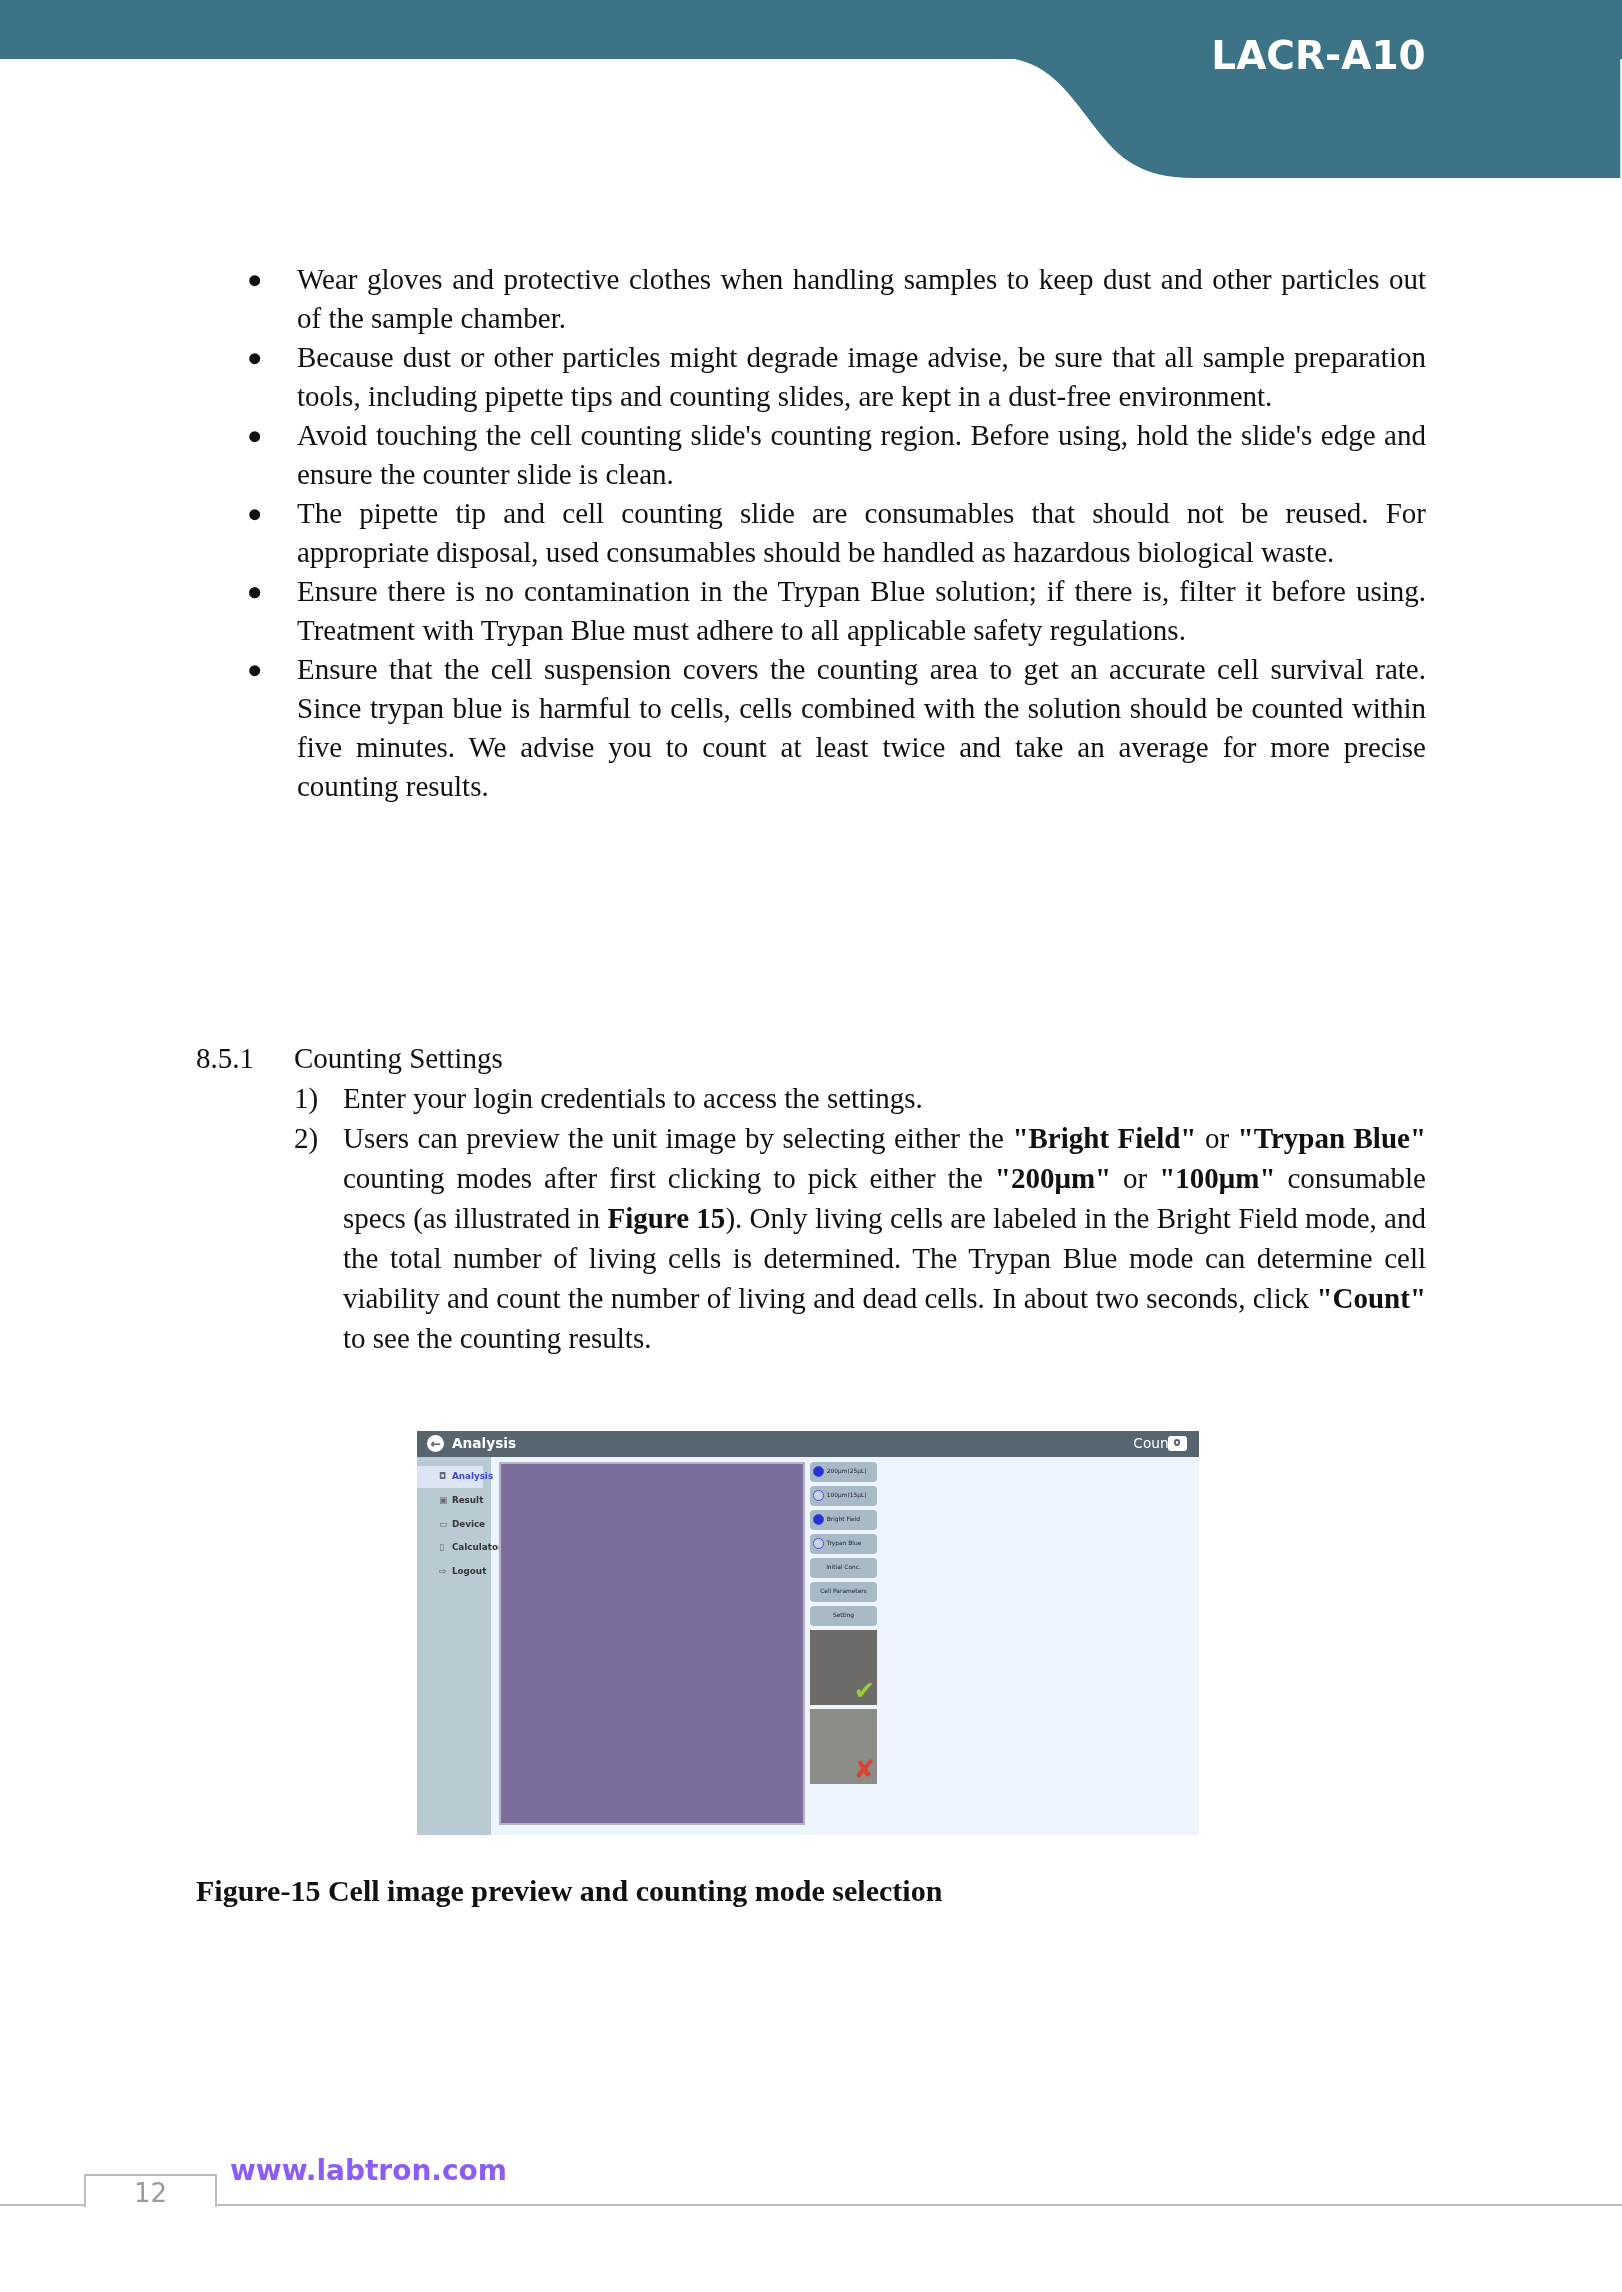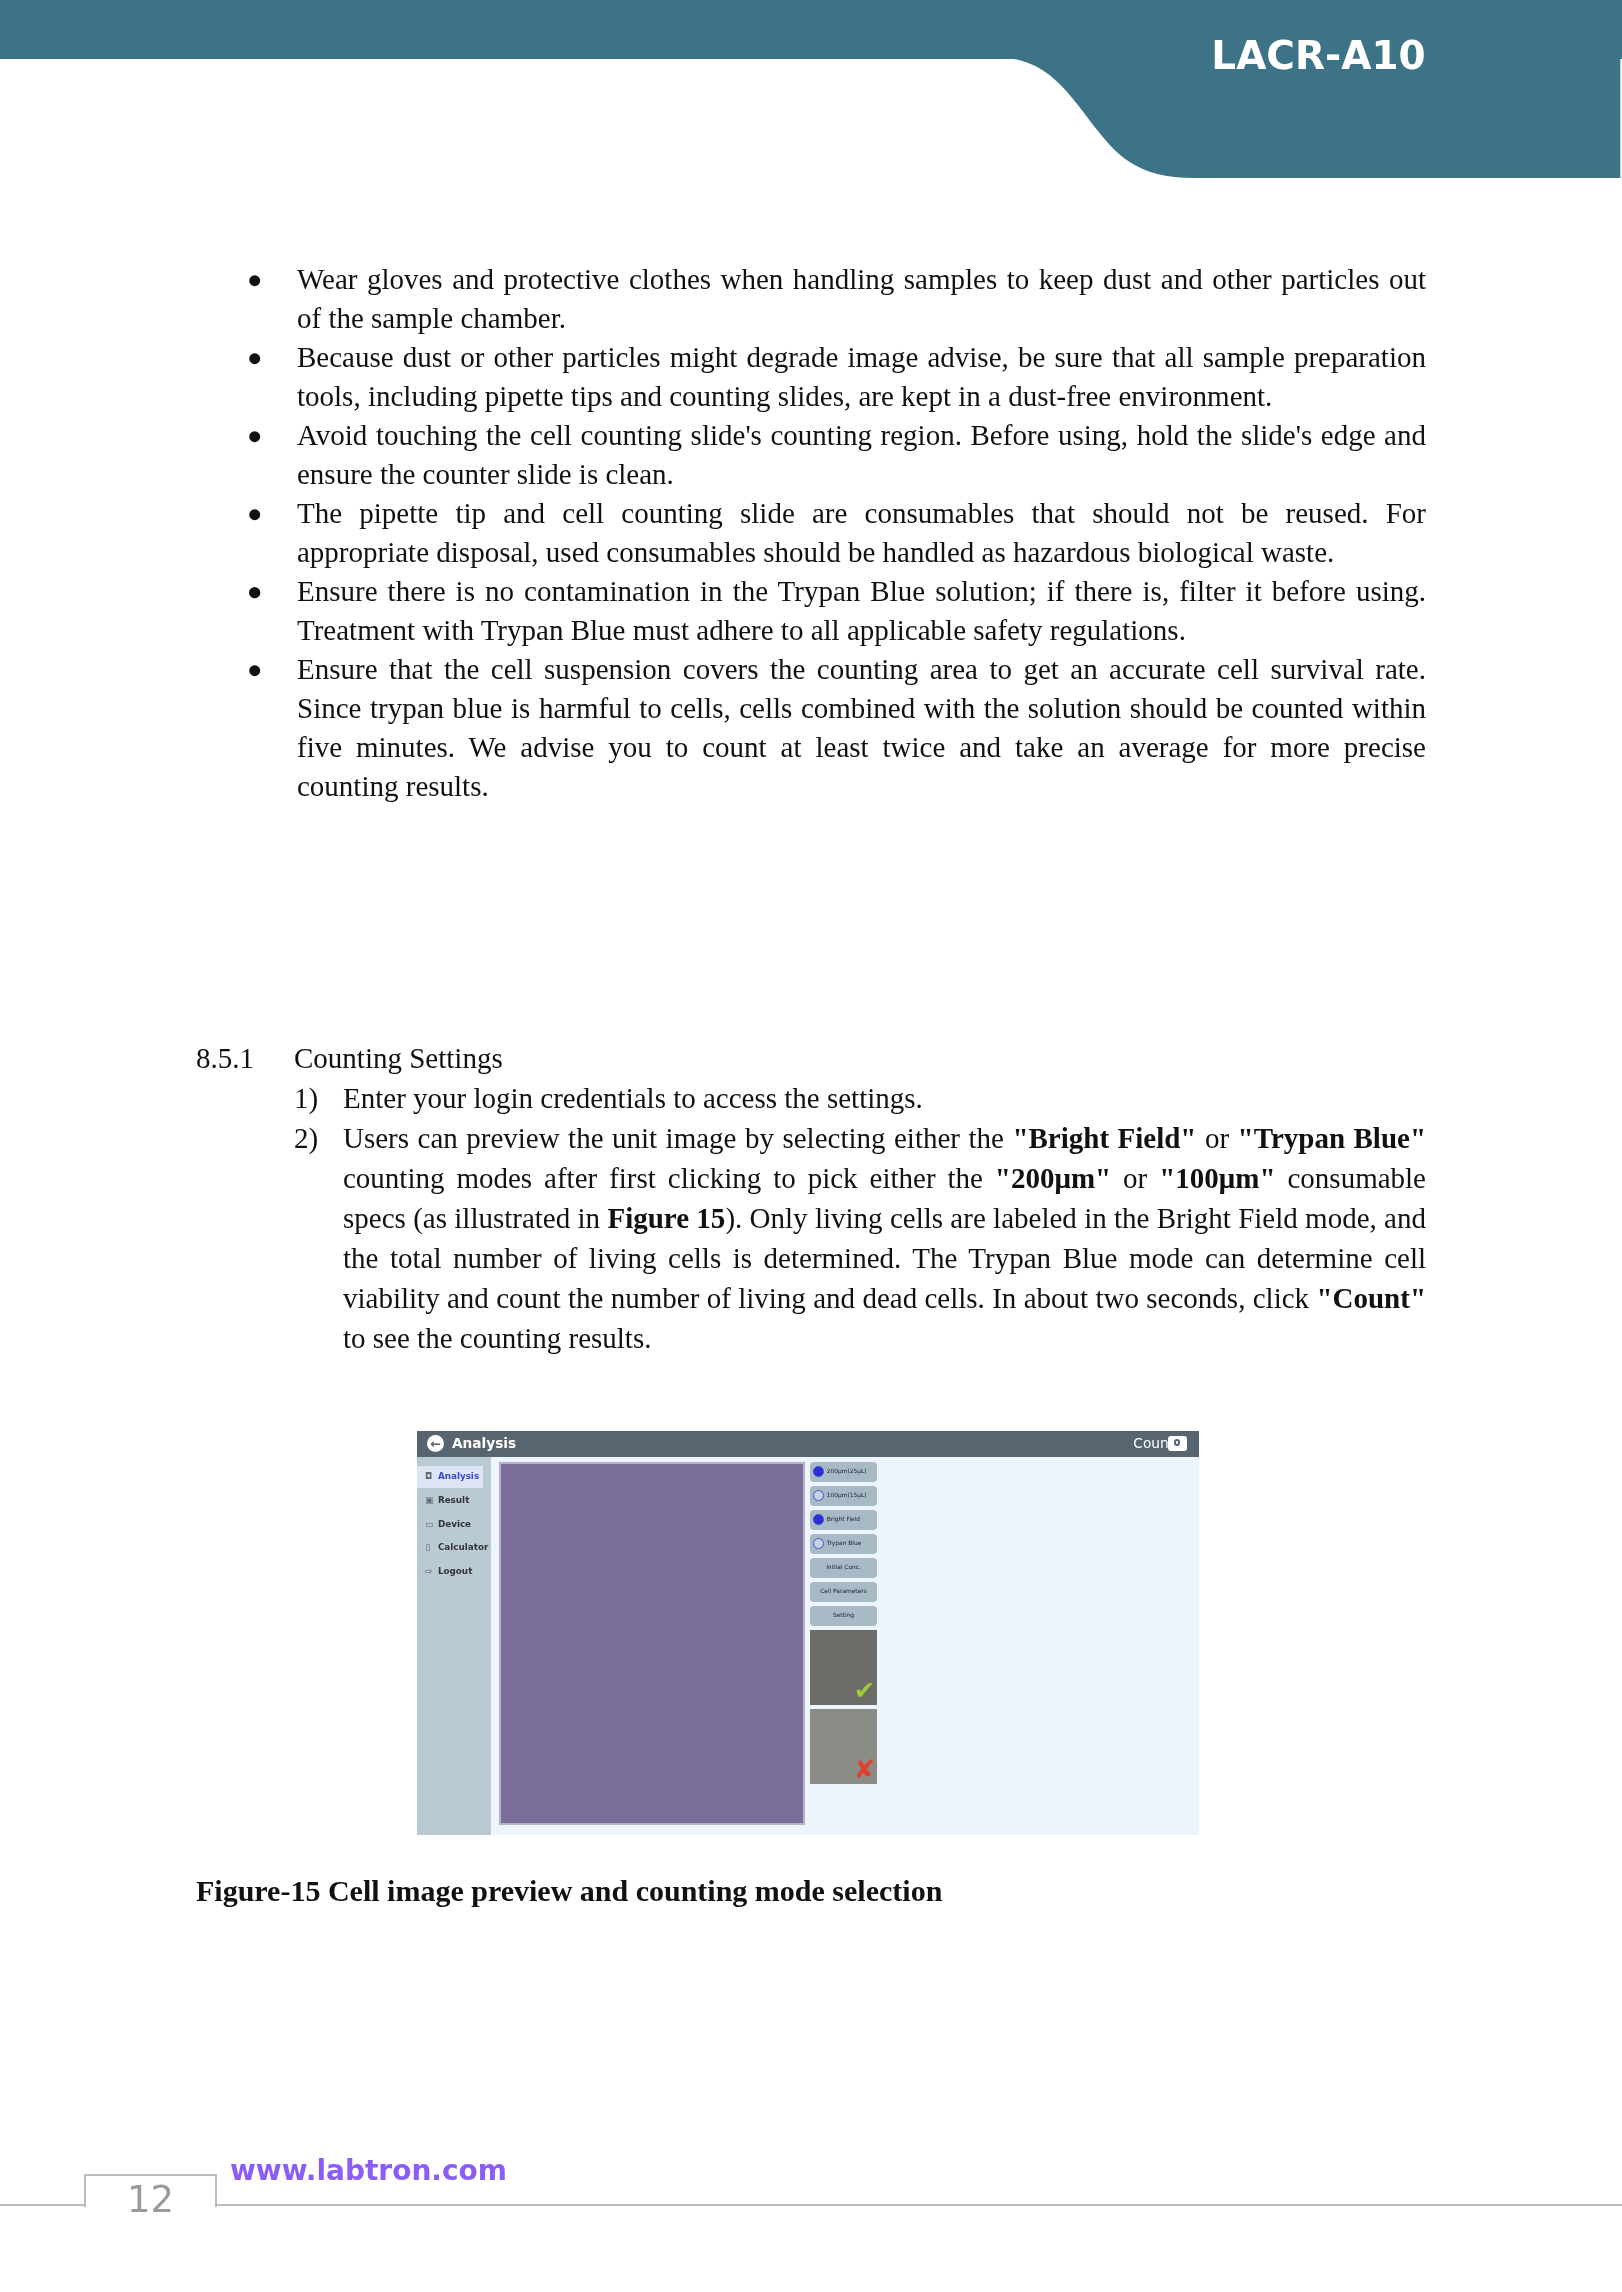--- a/index.html
+++ b/index.html
@@ -24,36 +24,36 @@
   .fig { position:absolute; left:417px; top:1431px; width:782px; height:404px; background:#eef4fb;
          font-family:"DejaVu Sans","Liberation Sans",sans-serif; }
   .fig-top { position:absolute; left:0; top:0; width:782px; height:25.5px; background:#56656f; color:#fff; font-size:13.7px; }
   .fig-top .back { position:absolute; left:9.8px; top:3.9px; width:17.6px; height:17.6px; border-radius:50%; background:#fff; color:#56656f;
                    font-size:12.7px; line-height:17.6px; text-align:center; font-weight:bold; }
   .fig-top .title { position:absolute; left:35px; top:3.9px; font-weight:bold; }
   .fig-top .count { position:absolute; right:25px; top:3.9px; }
   .fig-top .cam { position:absolute; right:11.8px; top:4.9px; width:19.6px; height:14.7px; background:#fff; border-radius:2.9px; }
   .fig-top .cam::after { content:""; position:absolute; left:5.9px; top:2.9px; width:6.9px; height:6.9px; border-radius:50%; border:2px solid #56656f; box-sizing:border-box; }
   .fig-side { position:absolute; left:0; top:25.5px; width:74px; height:378px; background:#b9cad3; }
-  .fig-side .item { position:absolute; left:0; width:66px; height:21.6px; font-size:8.8px; font-weight:bold; color:#333; line-height:21.6px; padding-left:8px; box-sizing:border-box; white-space:nowrap; }
+  .fig-side .item { position:absolute; left:0; width:66px; height:21.6px; font-size:8.8px; font-weight:bold; color:#333; line-height:21.6px; padding-left:22px; box-sizing:border-box; white-space:nowrap; }
   .fig-side .item.active { background:#dde4f4; color:#3c4ad0; }
   .fig-side .item .ic { display:inline-block; width:9.8px; color:#667; }
   .fig-img { position:absolute; left:82px; top:31px; width:306px; height:363px; background:#7c6e9a; border:2px solid #b7b3c7; box-sizing:border-box; }
   .fig-ctrl { position:absolute; left:393px; width:67px; height:19.6px; background:#a8bac6; border-radius:3.9px; font-size:5.9px; color:#223;
               line-height:19.6px; text-align:center; white-space:nowrap; overflow:hidden; }
   .fig-ctrl .radio { position:absolute; left:2.9px; top:3.9px; width:10.8px; height:10.8px; border-radius:50%; border:1px solid #4450c8; box-sizing:border-box; background:#c8d2e4; }
   .fig-ctrl .radio.on { background:#2a2fd8; }
   .fig-ctrl .lbl { position:absolute; left:16.7px; top:0; }
   .fig-thumb { position:absolute; left:393px; width:67px; height:75px; background:#6d6c68; }
   .fig-thumb.alt { background:#8a8c86; }
   .fig-thumb .mark { position:absolute; right:2px; bottom:2px; font-size:25.5px; font-weight:bold; line-height:25.5px; }
   .caption { position:absolute; left:196px; width:1230px; top:1874px; font-size:30px; font-weight:bold; }
   .footer-line { position:absolute; left:0; top:2204px; width:1622px; height:2px; background:#bdbdbd; }
   .page-tab { position:absolute; left:84px; top:2174px; width:129px; height:31px; border:2px solid #bdbdbd; border-bottom:none; background:#fff; }
-  .page-num { position:absolute; left:84px; top:2178px; width:133px; text-align:center; font-family:"DejaVu Sans","Liberation Sans",sans-serif; font-size:37px; color:#9a9a9a; }
+  .page-num { position:absolute; left:84px; top:2178px; width:133px; text-align:center; font-family:"DejaVu Sans","Liberation Sans",sans-serif; font-size:26px; color:#9a9a9a; }
   .website { position:absolute; left:230px; top:2154px; font-family:"DejaVu Sans","Liberation Sans",sans-serif; font-size:28px; font-weight:bold; color:#8b5cf6; }
 </style>
 </head>
 <body>
 
 <div class="header-band"></div>
 <svg class="header-tab" width="1622" height="178" viewBox="0 0 1655 182">
   <path d="M1010 58 C1060 58 1080 80 1110 120 C1140 160 1160 182 1220 182 L1655 182 L1655 58 Z" fill="#3c7387"></path>
 </svg>
 <div class="header-title">

